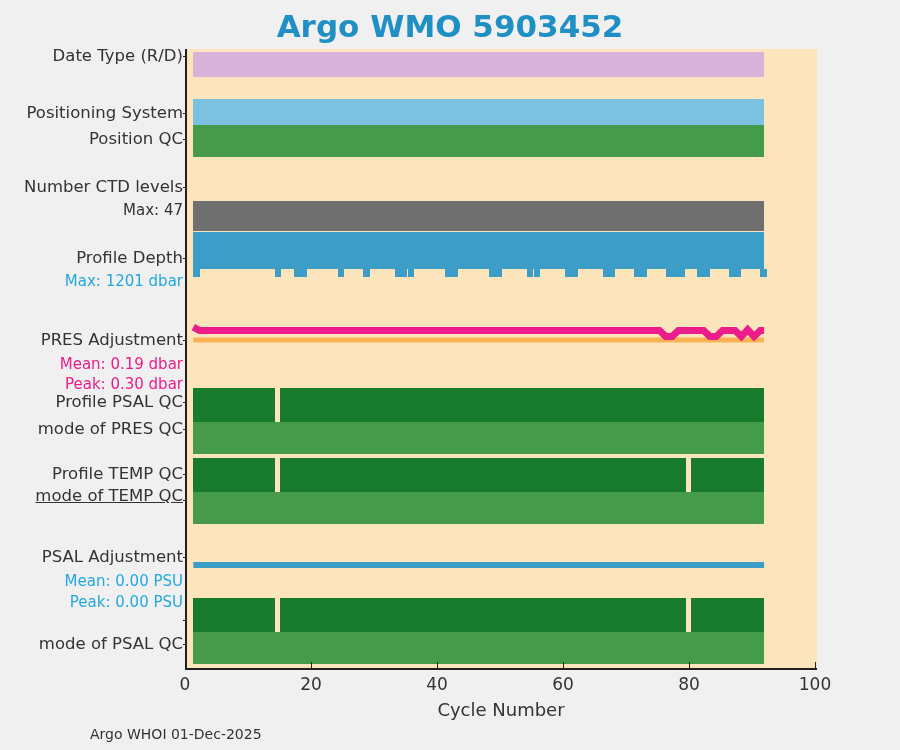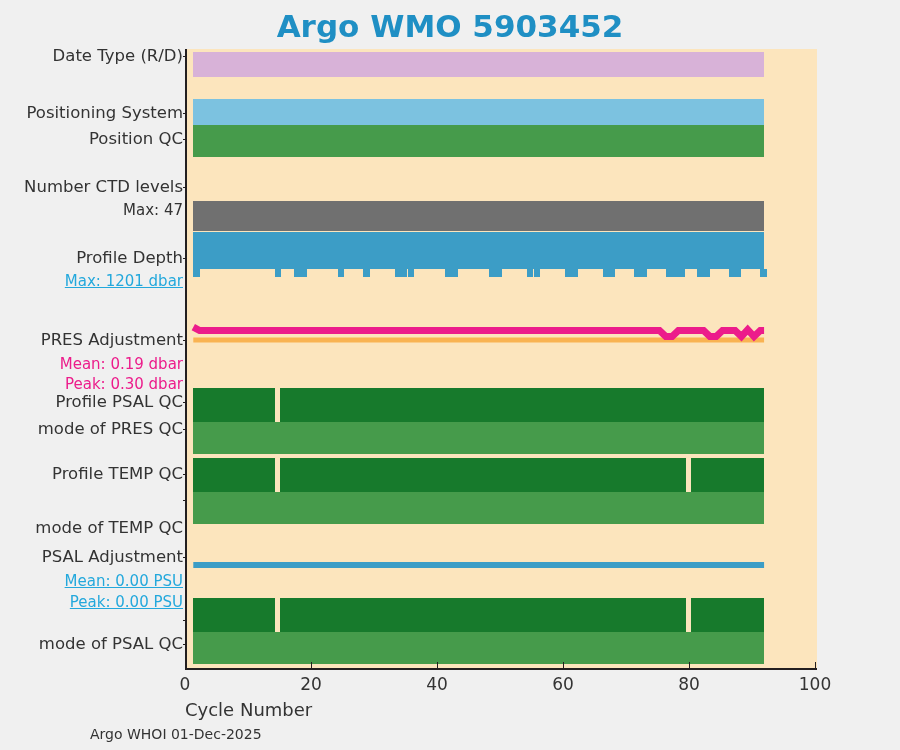--- a/index.html
+++ b/index.html
@@ -64,21 +64,21 @@
     text-align: right;
     font-size: 16.5px;
     color: #333333;
     white-space: nowrap;
     line-height: 20px;
   }
   .ylabel.sub {
     font-size: 15px;
   }
   .ylabel.pink  { color: #ec1c8b; }
-  .ylabel.cyan  { color: #23a8dc; text-decoration: underline; }
+  .ylabel.cyan  { color: #23a8dc; }
   #ylabels {
     position: absolute;
     left: 0;
     top: 0;
     width: 183px;
     height: 750px;
   }
   
   .ytick {
     position: absolute;
@@ -107,20 +107,21 @@
     font-size: 17px;
     color: #333333;
     transform: translateX(-50%);
     white-space: nowrap;
   }
   #xaxis-title {
     position: absolute;
     left: 185px;
     top: 699px;
     width: 632px;
+    text-align: center;
     font-size: 18px;
     color: #333333;
   }
   #footer {
     position: absolute;
     left: 90px;
     top: 726px;
     font-size: 14px;
     color: #333333;
     white-space: nowrap;
@@ -158,21 +159,21 @@
       <div class="ylabel" style="top: 330px;">PRES Adjustment</div>
       <div class="ylabel sub pink" style="top: 354px;">Mean: 0.19 dbar</div>
       <div class="ylabel sub pink" style="top: 374px;">Peak: 0.30 dbar</div>
       <div class="ytick" style="position: absolute; left: 183px; width: 6px; top: 340px;"></div>
       <div class="ylabel" style="top: 392px;">Profile PSAL QC</div>
       <div class="ytick" style="position: absolute; left: 183px; width: 6px; top: 402px;"></div>
       <div class="ylabel" style="top: 419px;">mode of PRES QC</div>
       <div class="ytick" style="position: absolute; left: 183px; width: 6px; top: 429px;"></div>
       <div class="ylabel" style="top: 464px;">Profile TEMP QC</div>
       <div class="ytick" style="position: absolute; left: 183px; width: 6px; top: 474px;"></div>
-      <div class="ylabel" style="top: 518px;">mode of TEMP QC</div>
+      <div class="ylabel" style="top: 486px; text-decoration: underline;">mode of TEMP QC</div>
       <div class="ytick" style="position: absolute; left: 183px; width: 6px; top: 500px;"></div>
       <div class="ylabel" style="top: 547px;">PSAL Adjustment</div>
       <div class="ylabel sub cyan" style="top: 571px;">Mean: 0.00 PSU</div>
       <div class="ylabel sub cyan" style="top: 592px; margin-left: 44px;">Peak: 0.00 PSU</div>
       <div class="ytick" style="position: absolute; left: 183px; width: 6px; top: 557px;"></div>
       <div class="ytick" style="position: absolute; left: 183px; width: 6px; top: 620px;"></div>
       <div class="ylabel" style="top: 634px;">mode of PSAL QC</div>
       <div class="ytick" style="position: absolute; left: 183px; width: 6px; top: 644px;"></div>
     </div>
 

